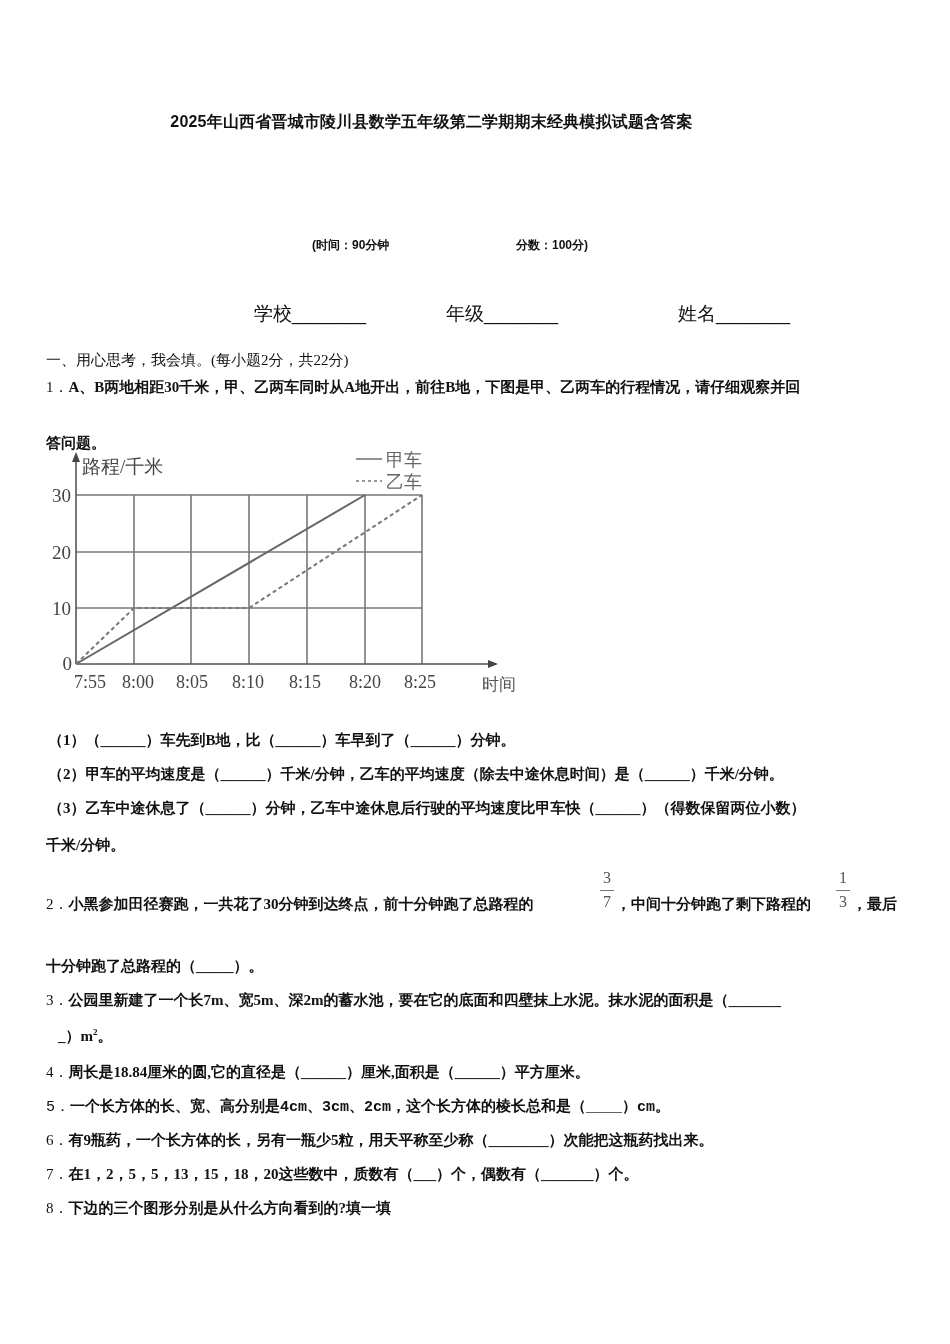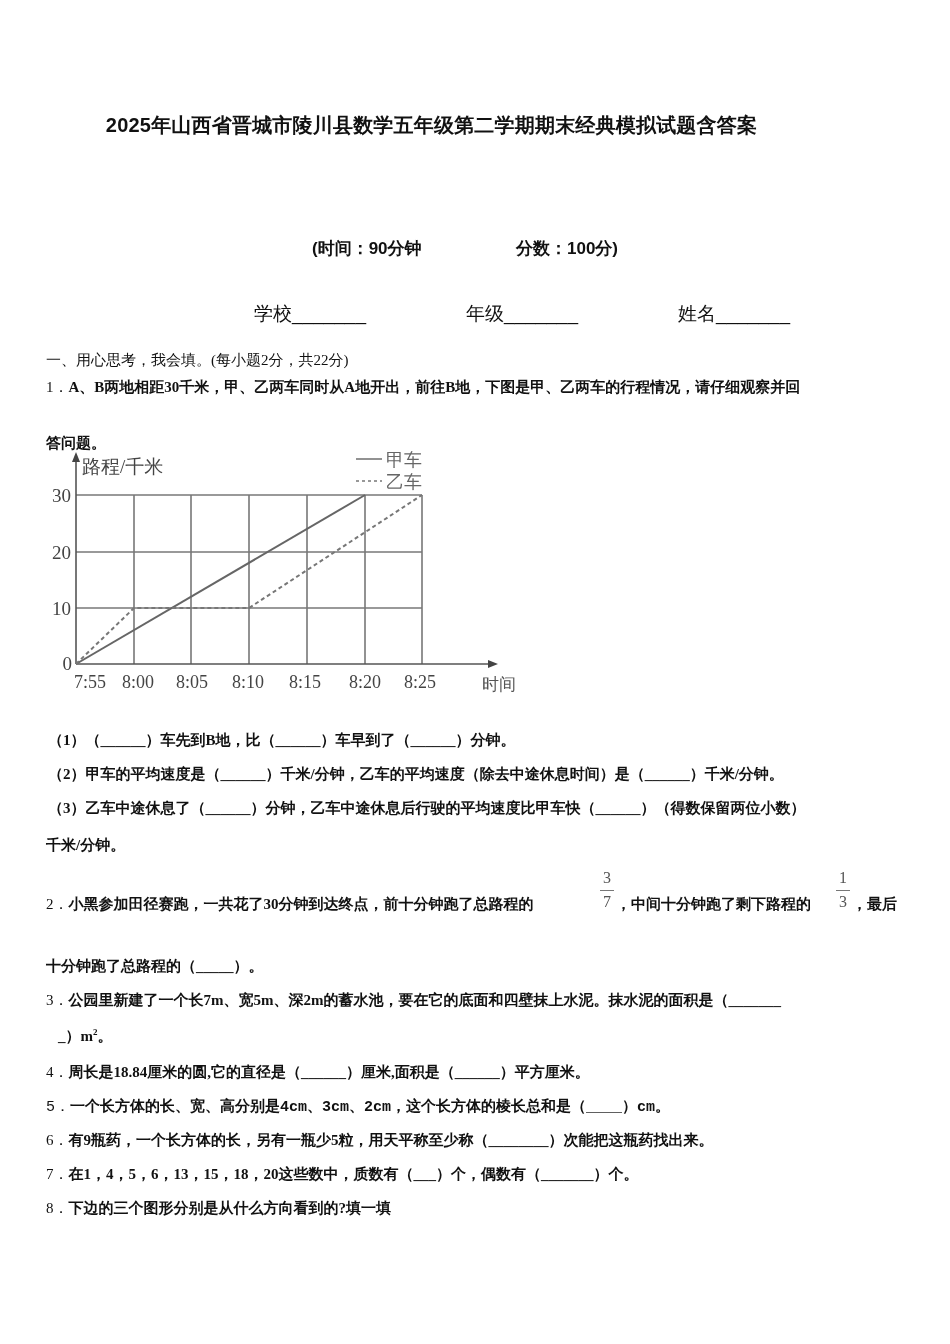--- a/index.html
+++ b/index.html
@@ -1,43 +1,43 @@
 <!DOCTYPE html>
 <html><head>
 <meta charset="utf-8">
 <style>
   html, body { margin: 0; padding: 0; background: #ffffff; }
   body { width: 950px; height: 1344px; position: relative; overflow: hidden;
          font-family: "Liberation Serif", "DejaVu Serif", serif; color: #111; }
   .abs { position: absolute; white-space: nowrap; }
   .title { left: 0; width: 863px; top: 112px; text-align: center;
            font-family: "Liberation Sans", "DejaVu Sans", sans-serif;
-           font-weight: bold; font-size: 20px; letter-spacing: 0.2px; }
+           font-weight: bold; font-size: 16px; letter-spacing: 0.2px; }
   .subtitle { top: 237px; font-family: "Liberation Sans", "DejaVu Sans", sans-serif;
-              font-weight: bold; font-size: 17px; }
+              font-weight: bold; font-size: 12px; }
   .field { top: 301px; font-family: "Liberation Sans", "DejaVu Sans", sans-serif; font-size: 19px; }
   .line { font-size: 15px; }
   .bold { font-weight: bold; }
   .frac { position: absolute; font-family: "Liberation Serif", serif; color: #555;
           font-size: 16px; text-align: center; width: 14px; }
   .frac .num { display: block; }
   .frac .bar { display: block; border-top: 1px solid #777; margin: 3px 0 2px 0; }
   .frac .den { display: block; }
   sup { font-size: 9px; }
   svg text { font-family: "Liberation Serif", "DejaVu Serif", serif; }
 </style>
 </head>
 <body>
 
 <div class="abs title">2025年山西省晋城市陵川县数学五年级第二学期期末经典模拟试题含答案</div>
 <div class="abs subtitle" style="left:312px;">(时间：90分钟</div>
 <div class="abs subtitle" style="left:516px;">分数：100分)</div>
 
 <div class="abs field" style="left:254px;">学校_______</div>
-<div class="abs field" style="left:446px;margin-left:20px;">年级_______</div>
+<div class="abs field" style="left:446px;">年级_______</div>
 <div class="abs field" style="left:642px;margin-left:36px;">姓名_______</div>
 
 <div class="abs line" style="left:46px; top:351px;">一、用心思考，我会填。(每小题2分，共22分)</div>
 
 <div class="abs line" style="left:46px; top:378px;">
   <span>1．</span><span class="bold">A、B两地相距30千米，甲、乙两车同时从A地开出，前往B地，下图是甲、乙两车的行程情况，请仔细观察并回</span>
 </div>
 <div class="abs line bold" style="left:46px; top:434px;">答问题。</div>
 
 <svg class="abs" style="left:40px; top:440px;" width="480" height="260" viewBox="40 440 480 260">
@@ -117,17 +117,17 @@
 <div class="abs line" style="left:46px; top:1063px;">
   <span>4．</span><span class="bold">周长是18.84厘米的圆,它的直径是（______）厘米,面积是（______）平方厘米。</span>
 </div>
 <div class="abs line" style="left:46px; top:1097px;font-family:Liberation Mono, monospace;">
   <span>5．</span><span class="bold">一个长方体的长、宽、高分别是4cm、3cm、2cm，这个长方体的棱长总和是（____）cm。</span>
 </div>
 <div class="abs line" style="left:46px; top:1131px;">
   <span>6．</span><span class="bold">有9瓶药，一个长方体的长，另有一瓶少5粒，用天平称至少称（________）次能把这瓶药找出来。</span>
 </div>
 <div class="abs line" style="left:46px; top:1165px;">
-  <span>7．</span><span class="bold">在1，4，5，6，13，15，18，20这些数中，质数有（___）个，偶数有（_______）个。</span>
+  <span>7．</span><span class="bold">在1，2，5，5，13，15，18，20这些数中，质数有（___）个，偶数有（_______）个。</span>
 </div>
 <div class="abs line" style="left:46px; top:1199px;text-align:right;">
   <span>8．</span><span class="bold">下边的三个图形分别是从什么方向看到的?填一填</span>
 </div>
 
 </body></html>

